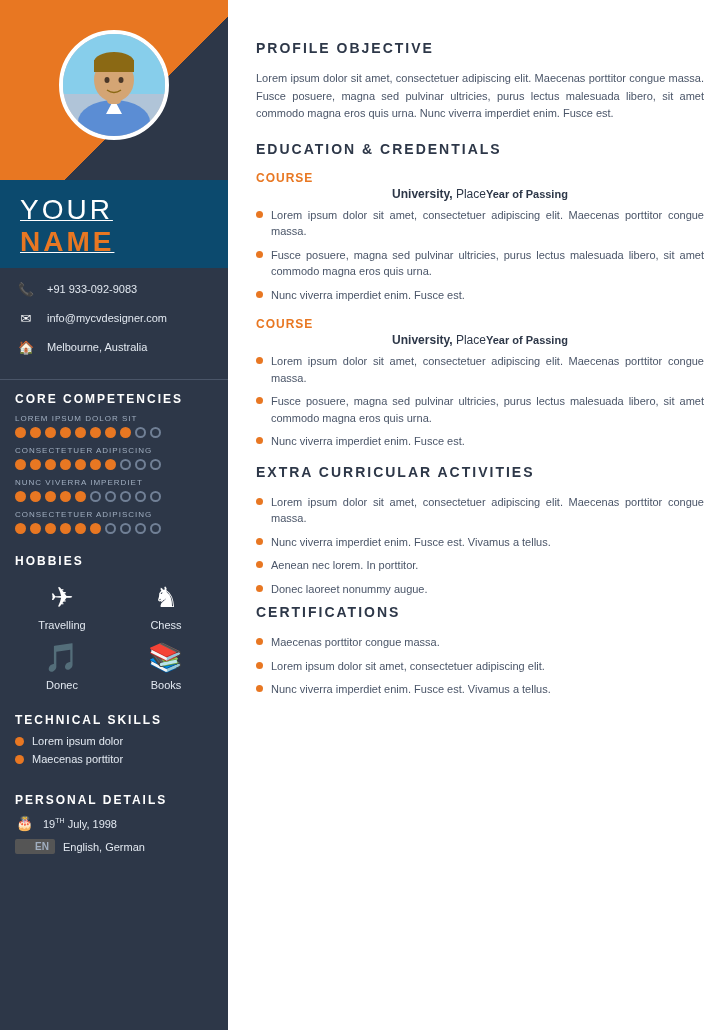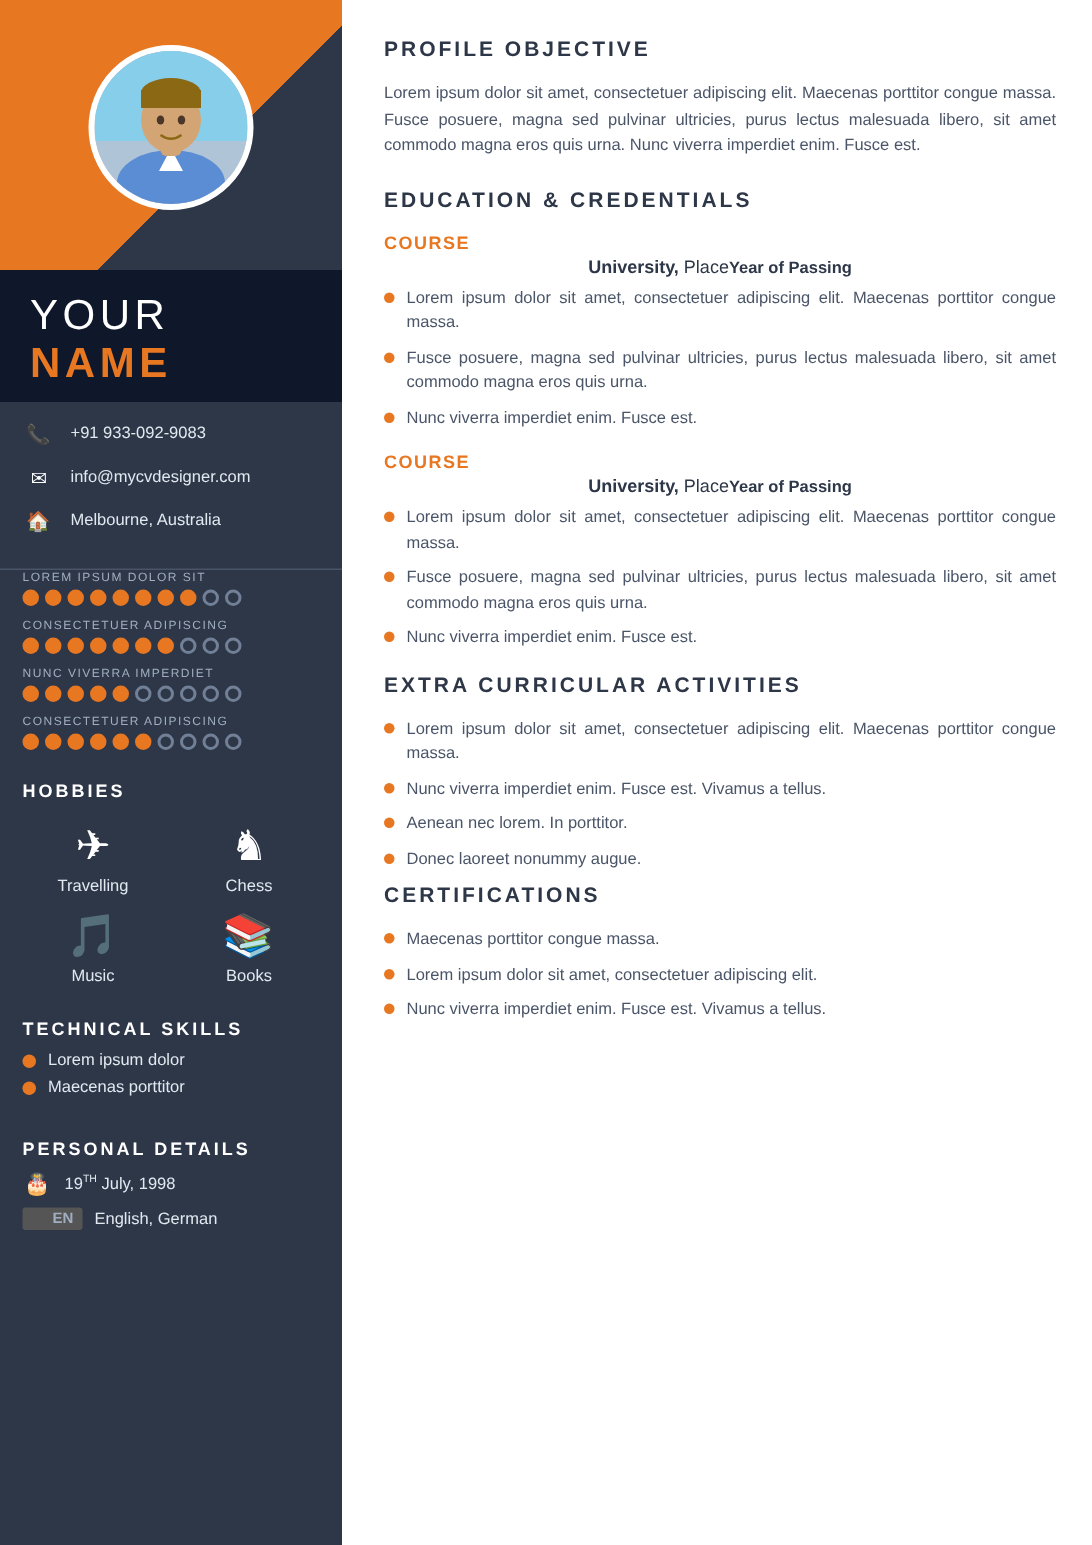--- a/index.html
+++ b/index.html
@@ -40,22 +40,23 @@
       overflow: hidden;
       border: 4px solid #fff;
       display: flex;
       align-items: center;
       justify-content: center;
       margin-top: -10px;
     }
 
     
     .name-section {
-      background: #0f172a;
+      background: #0c4a6e;
       padding: 14px 20px 10px 20px;
+      text-decoration: underline;
     }
 
     .name-section .your {
       font-size: 28px;
       font-weight: 300;
       color: #fff;
       letter-spacing: 3px;
       text-transform: uppercase;
     }
 
@@ -195,21 +196,21 @@
     .personal-icon {
       font-size: 14px;
       color: #a0aec0;
       width: 20px;
       text-align: center;
     }
 
     
     .main-content {
       flex: 1;
-      padding: 24px 24px 24px 28px;
+      padding: 40px 24px 24px 28px;
       background: #fff;
     }
 
     .main-section-title {
       font-size: 14px;
       font-weight: 700;
       letter-spacing: 2px;
       color: #2d3748;
       text-transform: uppercase;
       margin-bottom: 10px;
@@ -362,20 +363,21 @@
     <div class="contact-item">
       <span class="contact-icon">✉</span>
       <span>info@mycvdesigner.com</span>
     </div>
     <div class="contact-item">
       <span class="contact-icon">🏠</span>
       <span>Melbourne, Australia</span>
     </div>
   </div>
 
+  <div class="section-title">CORE COMPETENCIES</div>
 
   <div class="competency-item">
     <div class="competency-label">LOREM IPSUM DOLOR SIT</div>
     <div class="dots-row">
       <div class="dot"></div>
       <div class="dot"></div>
       <div class="dot"></div>
       <div class="dot"></div>
       <div class="dot"></div>
       <div class="dot"></div>
@@ -440,21 +442,21 @@
       <div class="hobby-item">
         <span class="hobby-icon">✈</span>
         <span class="hobby-label">Travelling</span>
       </div>
       <div class="hobby-item">
         <span class="hobby-icon">♞</span>
         <span class="hobby-label">Chess</span>
       </div>
       <div class="hobby-item">
         <span class="hobby-icon">🎵</span>
-        <span class="hobby-label">Music</span>
+        <span class="hobby-label">Donec</span>
       </div>
       <div class="hobby-item">
         <span class="hobby-icon">📚</span>
         <span class="hobby-label">Books</span>
       </div>
     </div>
   </div>
 
   <div class="section-title">TECHNICAL SKILLS</div>
   <div class="skills-section">

